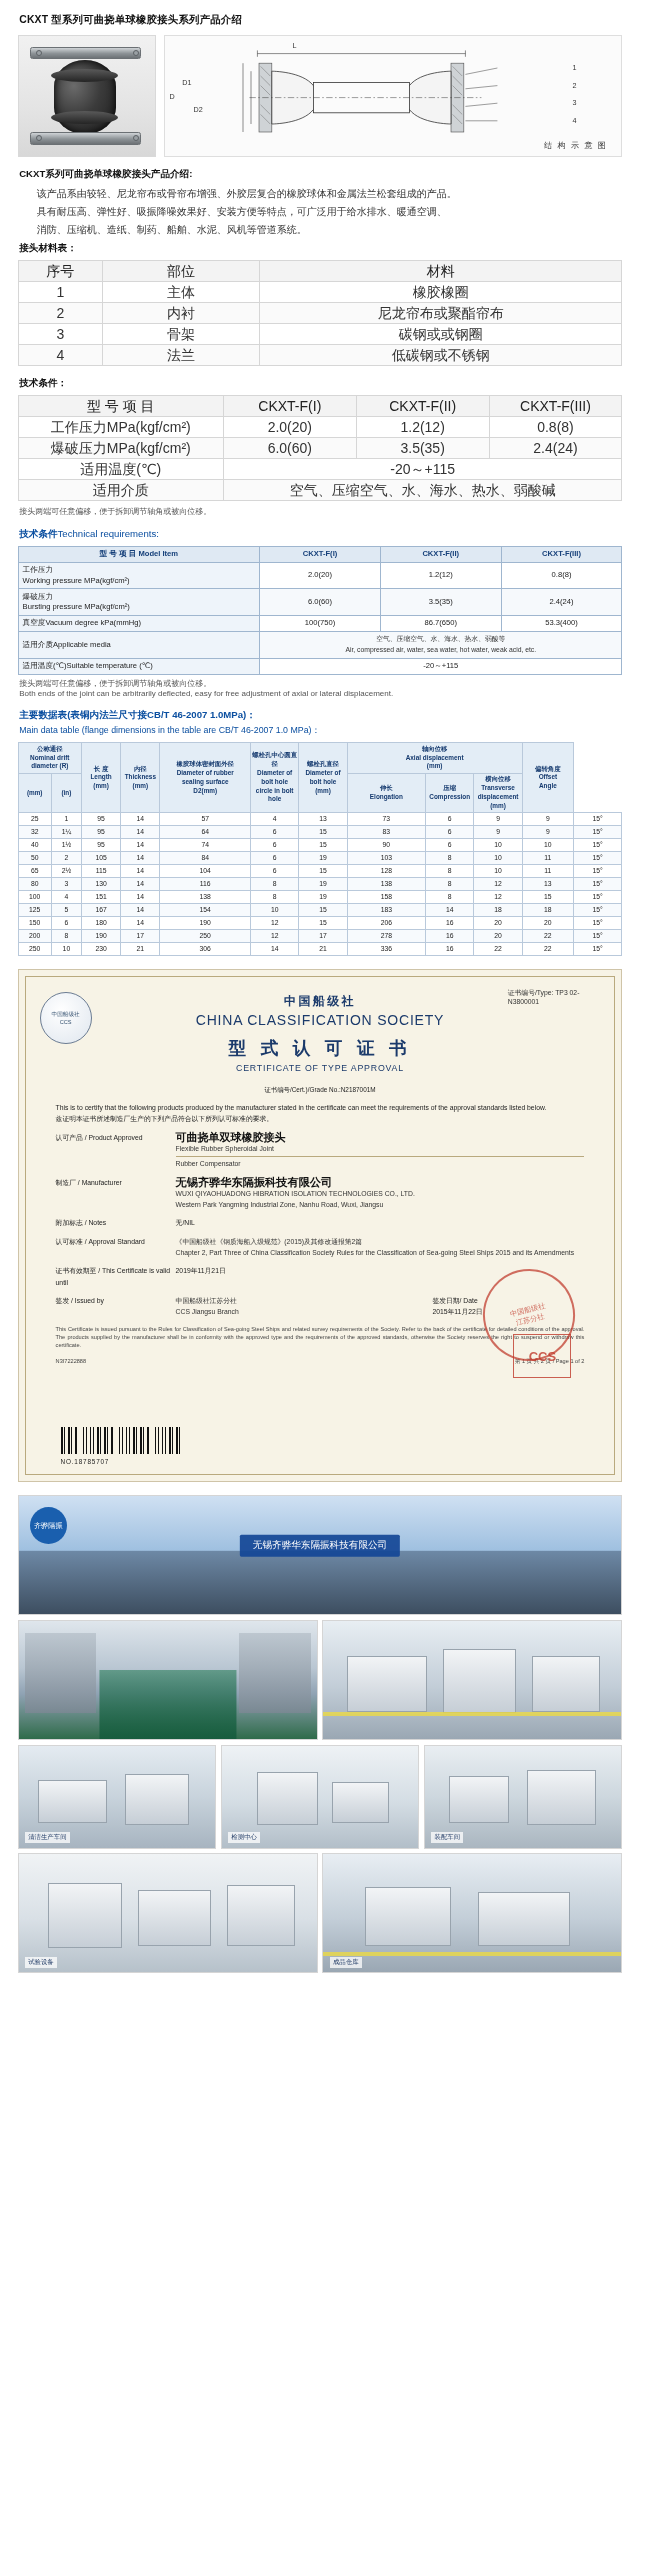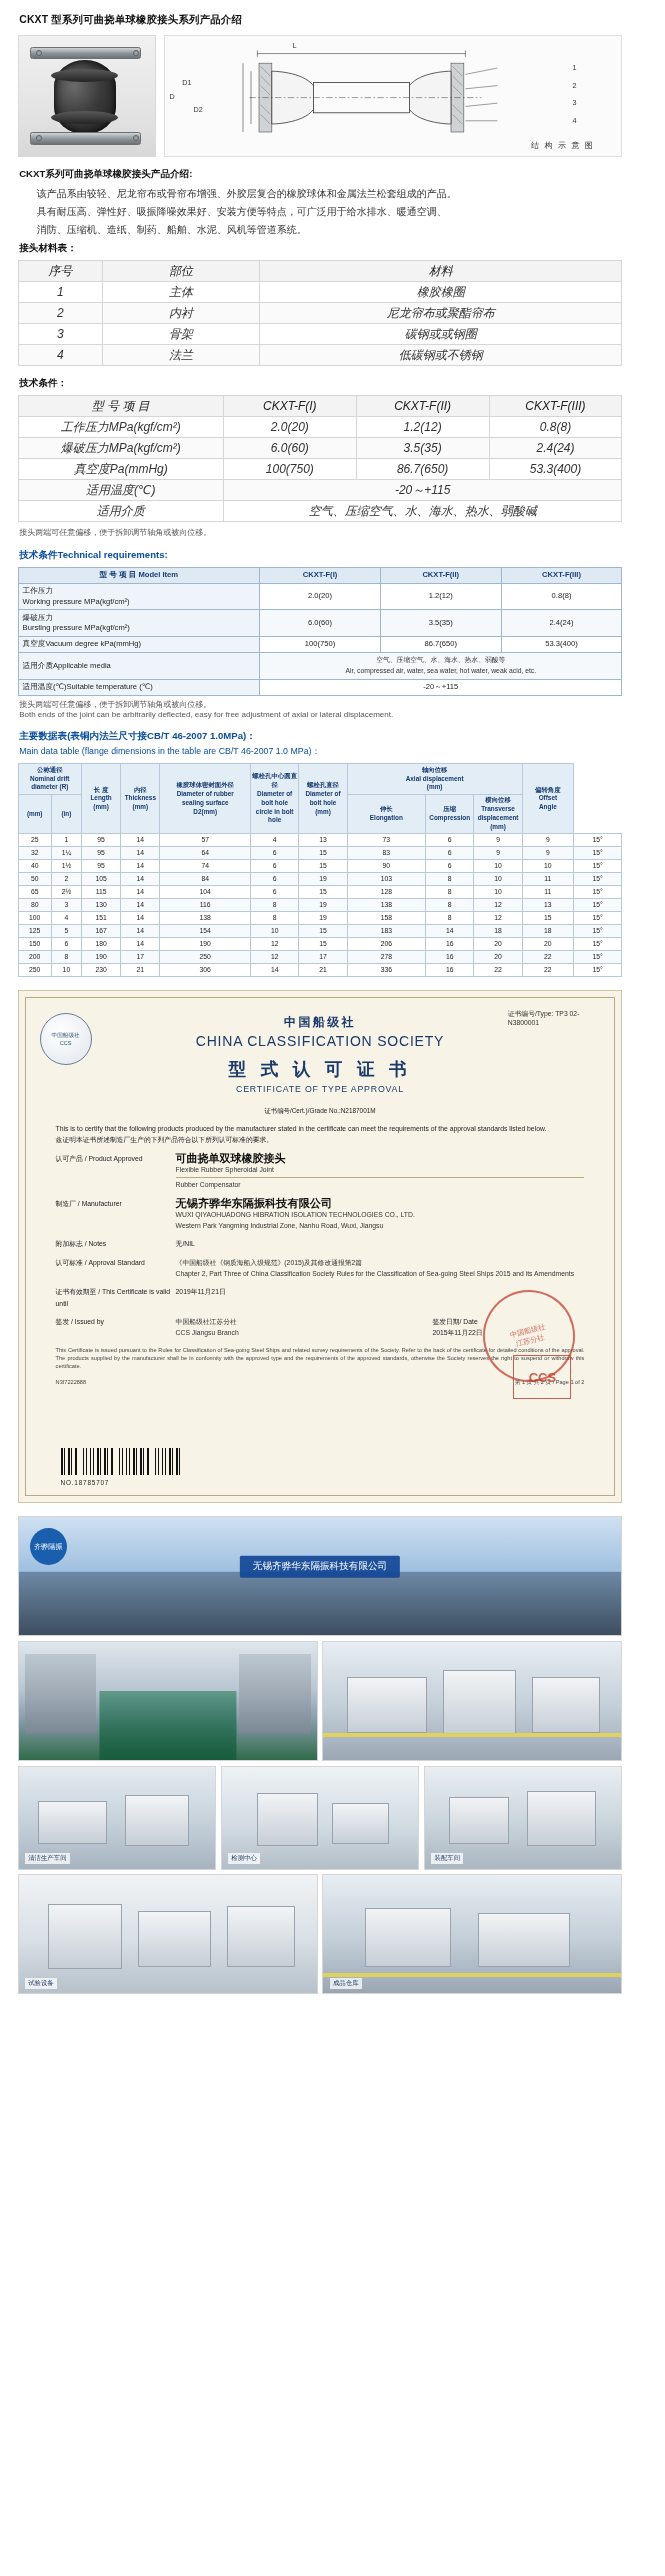--- a/index.html
+++ b/index.html
@@ -46,51 +46,50 @@
     background:linear-gradient(180deg,#5a5a5a,#242424);
   }
   .rubber:before{top:9.6px;}
   .rubber:after{bottom:9.6px;}
   .bolt{position:absolute;width:4px;height:4px;border-radius:50%;background:#9aa0a4;border:0.8px solid #5d6266;}
 
   .diagram-box{
     flex:1 1 auto;height:120px;background:#fbfbfb;border:0.8px solid #dedede;position:relative;
   }
   .diagram-box .cap{
-    position:absolute;right:27px;bottom:4.8px;font-size:8px;color:#333;letter-spacing:1.6px;
+    position:absolute;right:14px;bottom:4.8px;font-size:8px;color:#333;letter-spacing:1.6px;
   }
   .diag-label{position:absolute;font-size:7.2px;color:#333;}
 
   
   .sec-h{
     font-size:9.6px;font-weight:bold;margin:4.8px 0 4.8px 1.6px;color:#111;
   }
   .para{
     font-size:10px;line-height:15px;color:#333;margin:0 0 3.2px 1.6px;
     text-indent:17.6px;
   }
 
   
   .tbl{
-    width:100%;border-collapse:collapse;font-size:12px;color:#333;margin:4.8px 0 11.2px 0;
+    width:100%;border-collapse:collapse;font-size:14px;color:#333;margin:4.8px 0 11.2px 0;
     table-layout:fixed;
-    font-style:italic;
   }
   .tbl th,.tbl td{
     border:0.8px solid #d6d6d6;padding:4px 3.2px;text-align:center;vertical-align:middle;
     line-height:12px;
   }
   .tbl thead th{background:#f3f3f3;font-weight:normal;color:#222;}
   .tbl tbody tr:nth-child(even){background:#fafafa;}
   .note{font-size:8px;color:#555;margin:-6.4px 0 11.2px 1.6px;}
 
   .sec-h-blue{
     font-size:9.6px;font-weight:bold;color:#0b4fa0;margin:8px 0 4.8px 1.6px;
   }
-  .sec-h-blue .en{font-weight:bold;color:#0b4fa0;}
+  .sec-h-blue .en{font-weight:normal;color:#0b4fa0;}
 
   .tbl2{
     width:100%;border-collapse:collapse;font-size:7.6px;color:#222;margin:3.2px 0 9.6px 0;
     table-layout:fixed;
   }
   .tbl2 th,.tbl2 td{
     border:0.8px solid #9fb6cf;padding:2.4px 1.6px;text-align:center;vertical-align:middle;line-height:10.4px;
   }
   .tbl2 thead th{background:#dfe9f3;font-weight:bold;color:#16407a;}
   .tbl2 td.lead{background:#eef4fa;text-align:left;padding-left:4px;}
@@ -317,26 +316,20 @@
           <td>工作压力MPa(kgf/cm²)</td>
           <td>2.0(20)</td>
           <td>1.2(12)</td>
           <td>0.8(8)</td>
         </tr>
       <tr>
           <td>爆破压力MPa(kgf/cm²)</td>
           <td>6.0(60)</td>
           <td>3.5(35)</td>
           <td>2.4(24)</td>
-        </tr>
-      <tr>
-          <td>真空度Pa(mmHg)</td>
-          <td>100(750)</td>
-          <td>86.7(650)</td>
-          <td>53.3(400)</td>
         </tr>
       <tr>
           <td>适用温度(℃)</td>
           <td colspan="3">-20～+115</td>
         </tr>
       <tr>
           <td>适用介质</td>
           <td colspan="3">空气、压缩空气、水、海水、热水、弱酸碱</td>
         </tr>
     </tbody>

